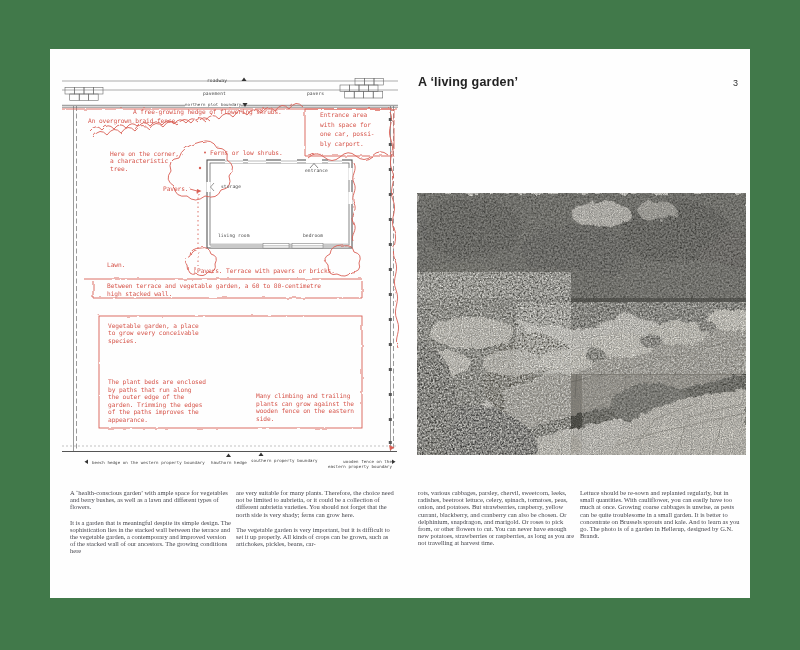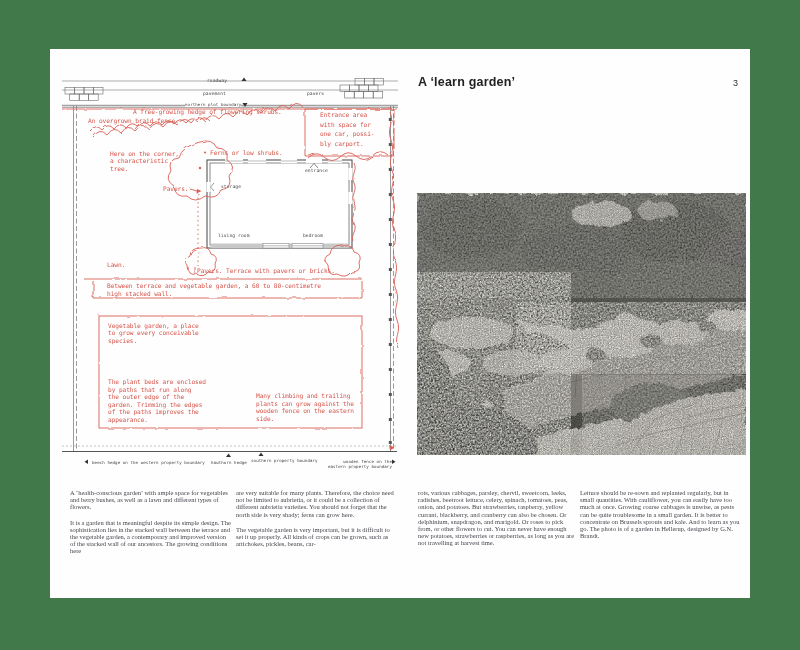--- a/index.html
+++ b/index.html
@@ -241,21 +241,21 @@
   <div class="plan-label" style="left:305px;top:168px;">entrance</div>
   <div class="plan-label" style="left:221px;top:183.5px;">storage</div>
   <div class="plan-label" style="left:218px;top:233px;">living room</div>
   <div class="plan-label" style="left:303px;top:233px;">bedroom</div>
   <div class="plan-label small" style="left:92px;top:459.5px;">beech hedge on the western property boundary</div>
   <div class="plan-label small" style="left:211px;top:459.5px;">hawthorn hedge</div>
   <div class="plan-label small" style="left:251px;top:457.5px;">southern property boundary</div>
   <div class="plan-label small" style="left:322px;top:458.5px;width:70px;text-align:right;">wooden fence on the
 eastern property boundary</div>
 
-  <div class="page-title">A ‘learn garden’</div>
+  <div class="page-title">A ‘living garden’</div>
   <div class="page-number">3</div>
 
   <div class="photo">
     <svg width="329" height="262" viewBox="0 0 329 262">
       <defs>
         <filter id="rough" x="-15%" y="-15%" width="130%" height="130%">
           <feTurbulence type="fractalNoise" baseFrequency="0.07" numOctaves="3" seed="7" result="t"></feTurbulence>
           <feDisplacementMap in="SourceGraphic" in2="t" scale="10"></feDisplacementMap>
         </filter>
         <filter id="rough2" x="-15%" y="-15%" width="130%" height="130%">

